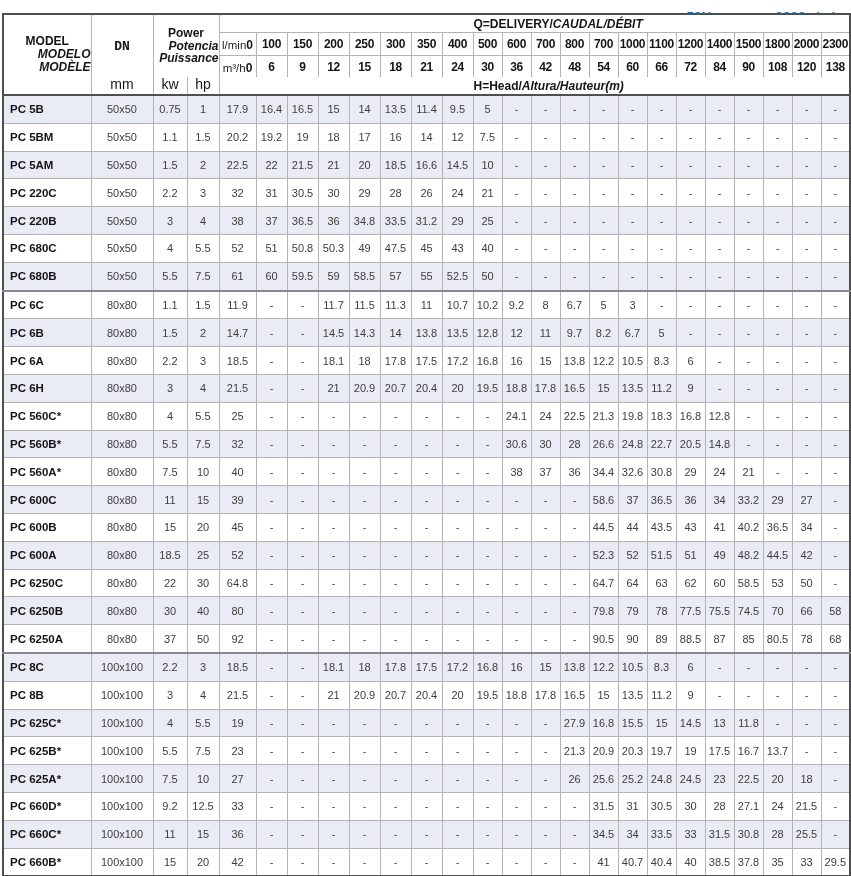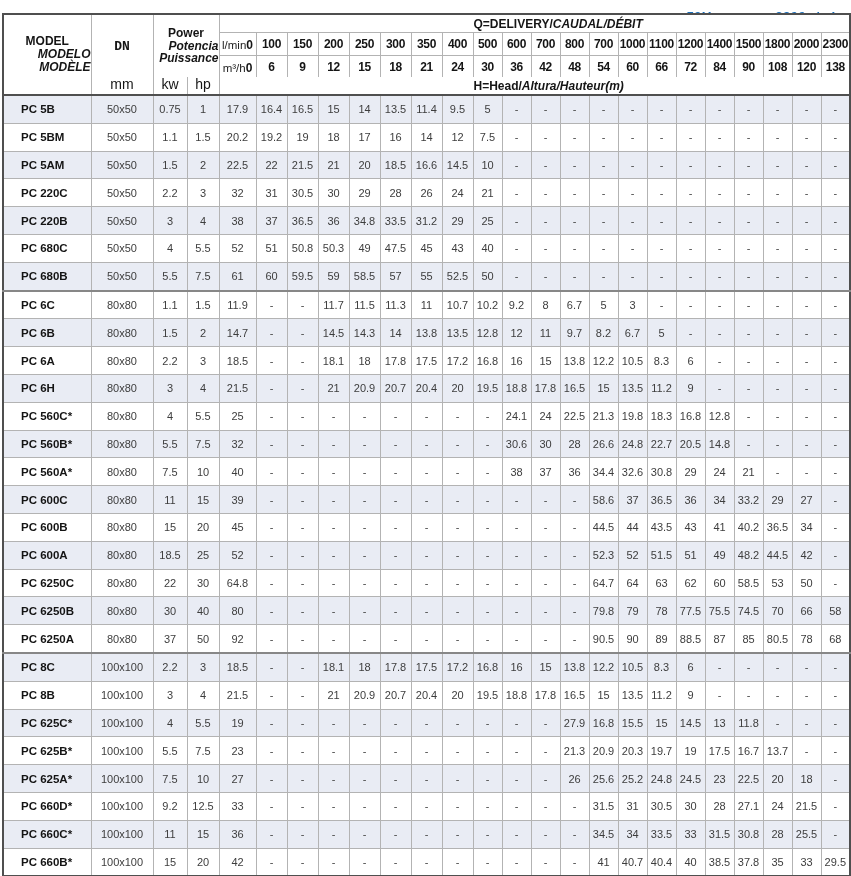--- a/index.html
+++ b/index.html
@@ -28,21 +28,21 @@
   th.q-first .zero{font-weight:bold;font-size:12px;}
   th.qn{font-size:12px;letter-spacing:-0.3px;}
   th.unit{font-weight:normal;font-size:14px;vertical-align:top;line-height:14px;}
   
   tbody td{border:1px solid #b3b3b3;height:26.8px;padding:0;text-align:center;
     vertical-align:middle;font-size:11px;color:#3d3d3d;background:#fff;overflow:hidden;
     white-space:nowrap;}
   tbody tr.alt td{background:#e9ecf4;}
   tbody tr:first-child td{border-top:2px solid #4f4f4f;}
   tbody tr.group-start td{border-top:2px solid #878787;margin-top:20px;}
-  td.model-cell{text-align:left;padding-left:17px;font-weight:bold;font-size:11.5px;color:#141414;}
+  td.model-cell{text-align:left;padding-left:6px;font-weight:bold;font-size:11.5px;color:#141414;}
   td.dash{color:#4a4a4a;}
 </style>
 </head>
 <body>
 
 <div class="page">
 
   <div class="top-right">
     <span class="freq">50Hz</span>
     <span>n=2900 r/min</span>

